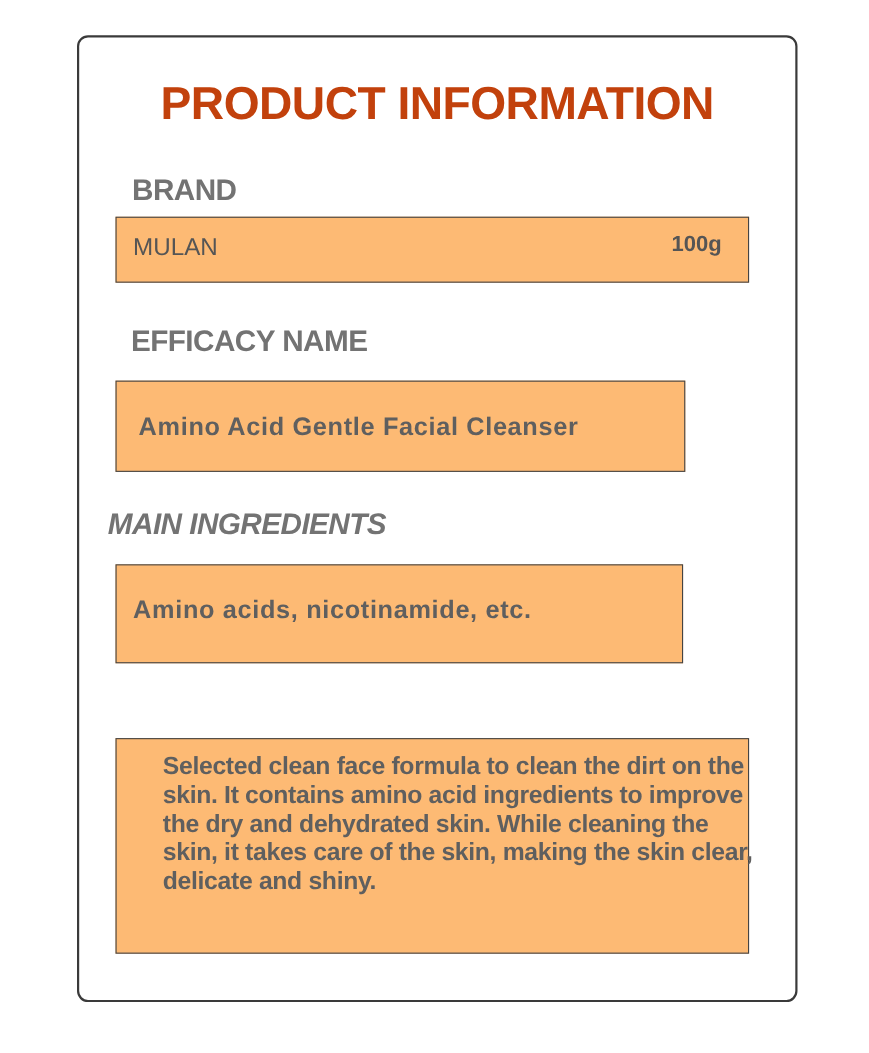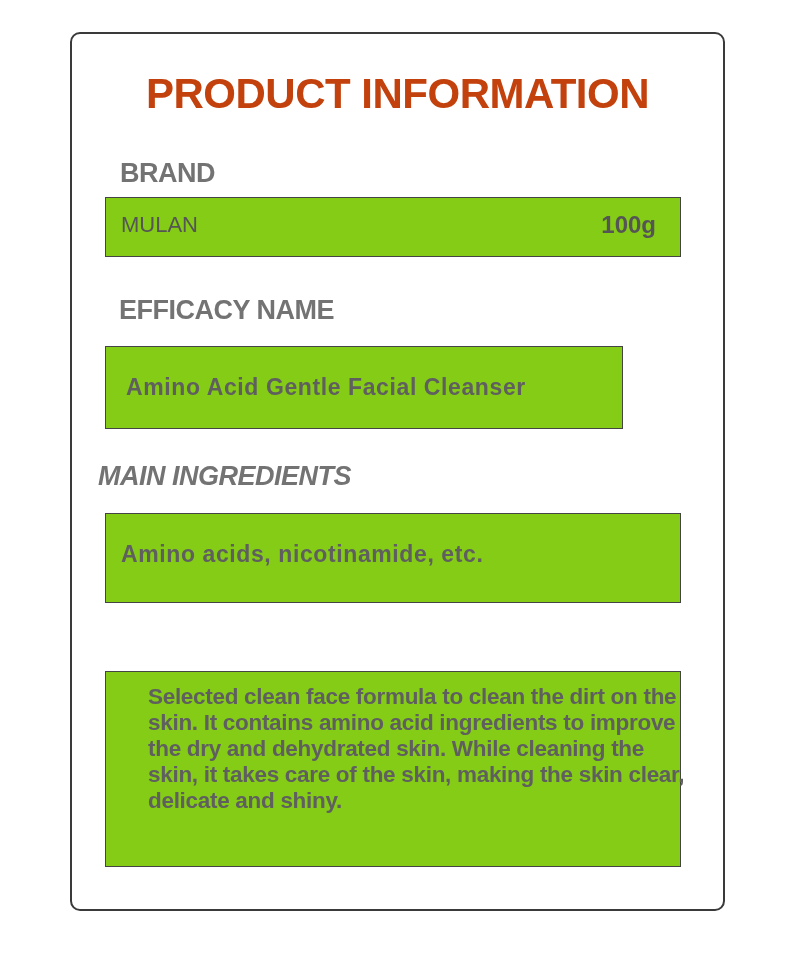--- a/index.html
+++ b/index.html
@@ -6,24 +6,24 @@
   body { width: 790px; height: 957px; position: relative; font-family: "Liberation Sans", sans-serif; color: #333333; }
   .card {
     position: absolute; left: 70px; top: 32px; width: 655px; height: 879px;
     border: 2px solid #3a3a3a; border-radius: 10px; box-sizing: border-box; background: #fff;
   }
   .title {
     position: absolute; left: 0; right: 0; top: 36px; text-align: center;
     font-size: 42px; font-weight: bold; color: #c2410c; letter-spacing: -0.5px;
   }
   .label { position: absolute; font-size: 27px; font-weight: bold; color: #737373; letter-spacing: -0.5px; }
-  .box { position: absolute; border: 1.5px solid #444444; box-sizing: border-box; background: #84cc16; }
+  .box { position: absolute; border: 1.5px solid #444444; box-sizing: border-box; background: #fdba74; }
   .val { position: absolute; color: #5f5f5f; font-weight: bold; }
   .brand-val { font-size: 22px; font-weight: normal; color: #555; left: 15px; top: 14px; }
-  .spec-val { font-size: 24px; color: #555; right: 24px; top: 13px; }
+  .spec-val { font-size: 20px; color: #555; right: 24px; top: 13px; }
   .pname-val { font-size: 23px; left: 20px; top: 27px; letter-spacing: 0.6px; }
   .ingr-val { font-size: 23px; left: 15px; top: 27px; letter-spacing: 0.6px; }
   .eff-val { font-size: 22.5px; left: 18px; top: 12px; width: 540px; line-height: 26px; letter-spacing: -0.3px; margin-left: 24px; }
 </style>
 </head>
 <body>
 
 <div class="card">
   <div class="title">PRODUCT INFORMATION</div>
 
@@ -33,21 +33,21 @@
     <div class="val brand-val">MULAN</div>
     <div class="val spec-val">100g</div>
   </div>
 
   <div class="label" style="left:47px; top:261px;">EFFICACY NAME</div>
   <div class="box" style="left:33px; top:312px; width:518px; height:83px;">
     <div class="val pname-val">Amino Acid Gentle Facial Cleanser</div>
   </div>
 
   <div class="label" style="left:26px; top:427px;font-style:italic;">MAIN INGREDIENTS</div>
-  <div class="box" style="left:33px; top:479px; width:576px; height:90px;">
+  <div class="box" style="left:33px; top:479px; width:516px; height:90px;">
     <div class="val ingr-val">Amino acids, nicotinamide, etc.</div>
   </div>
 
   <div class="label" style="left:35px; top:595px;margin-top:48px;">EFFICACY</div>
   <div class="box" style="left:33px; top:637px; width:576px; height:196px;">
     <div class="val eff-val">Selected clean face formula to clean the dirt on the skin. It contains amino acid ingredients to improve the dry and dehydrated skin. While cleaning the skin, it takes care of the skin, making the skin clear, delicate and shiny.</div>
   </div>
 </div>
 
 </body></html>

